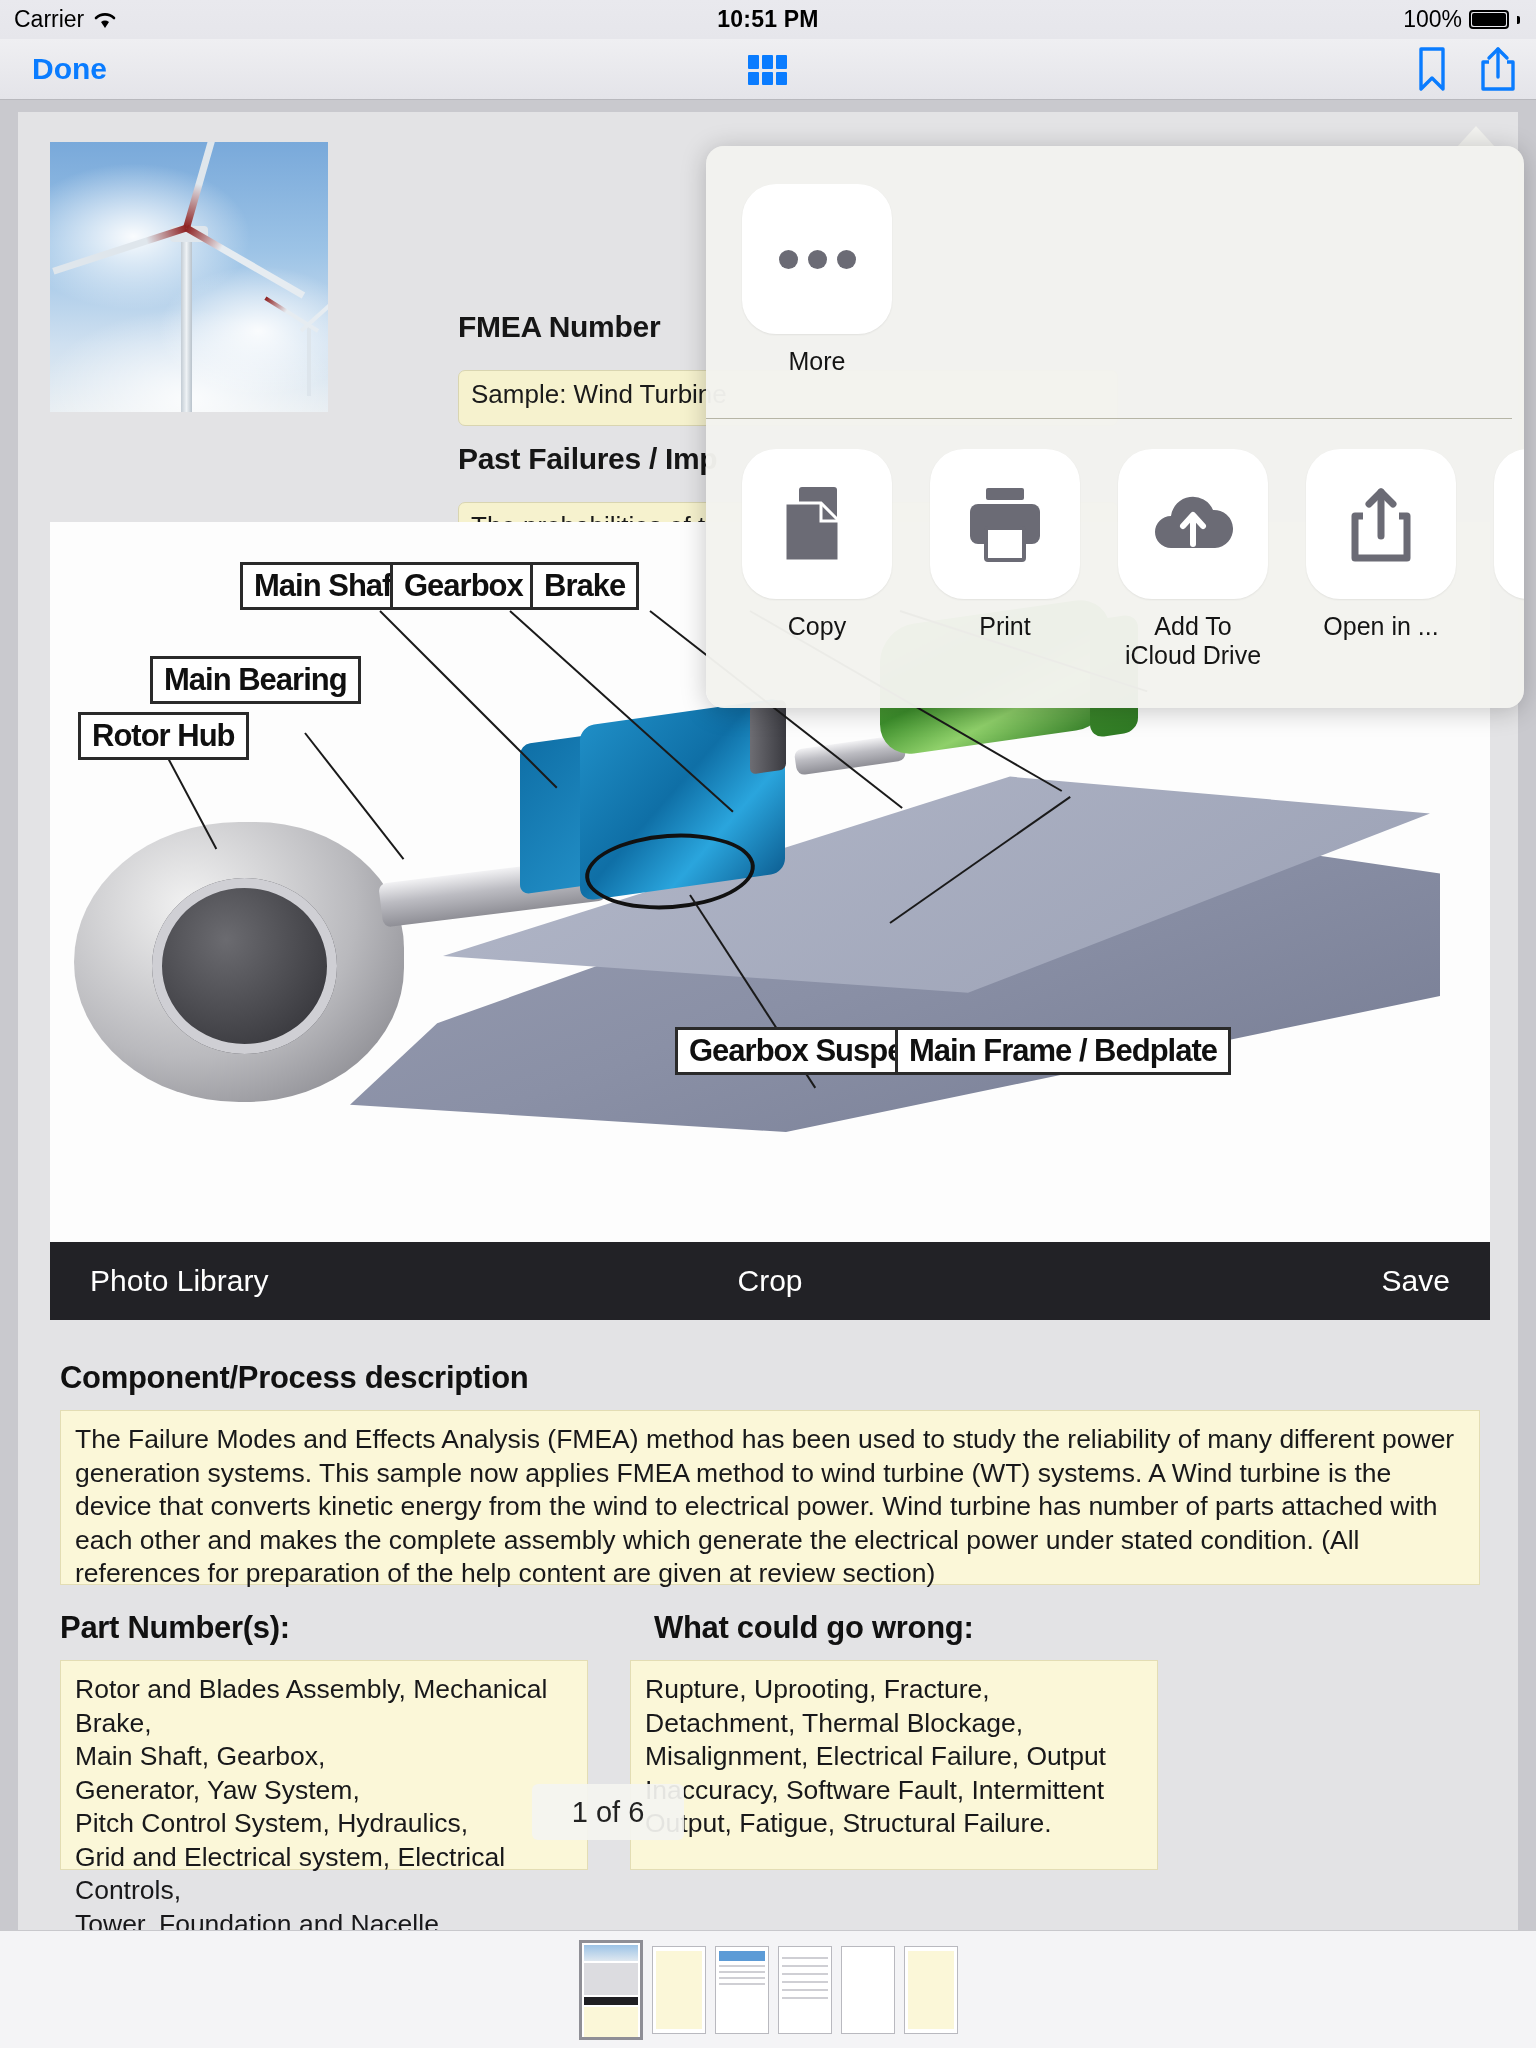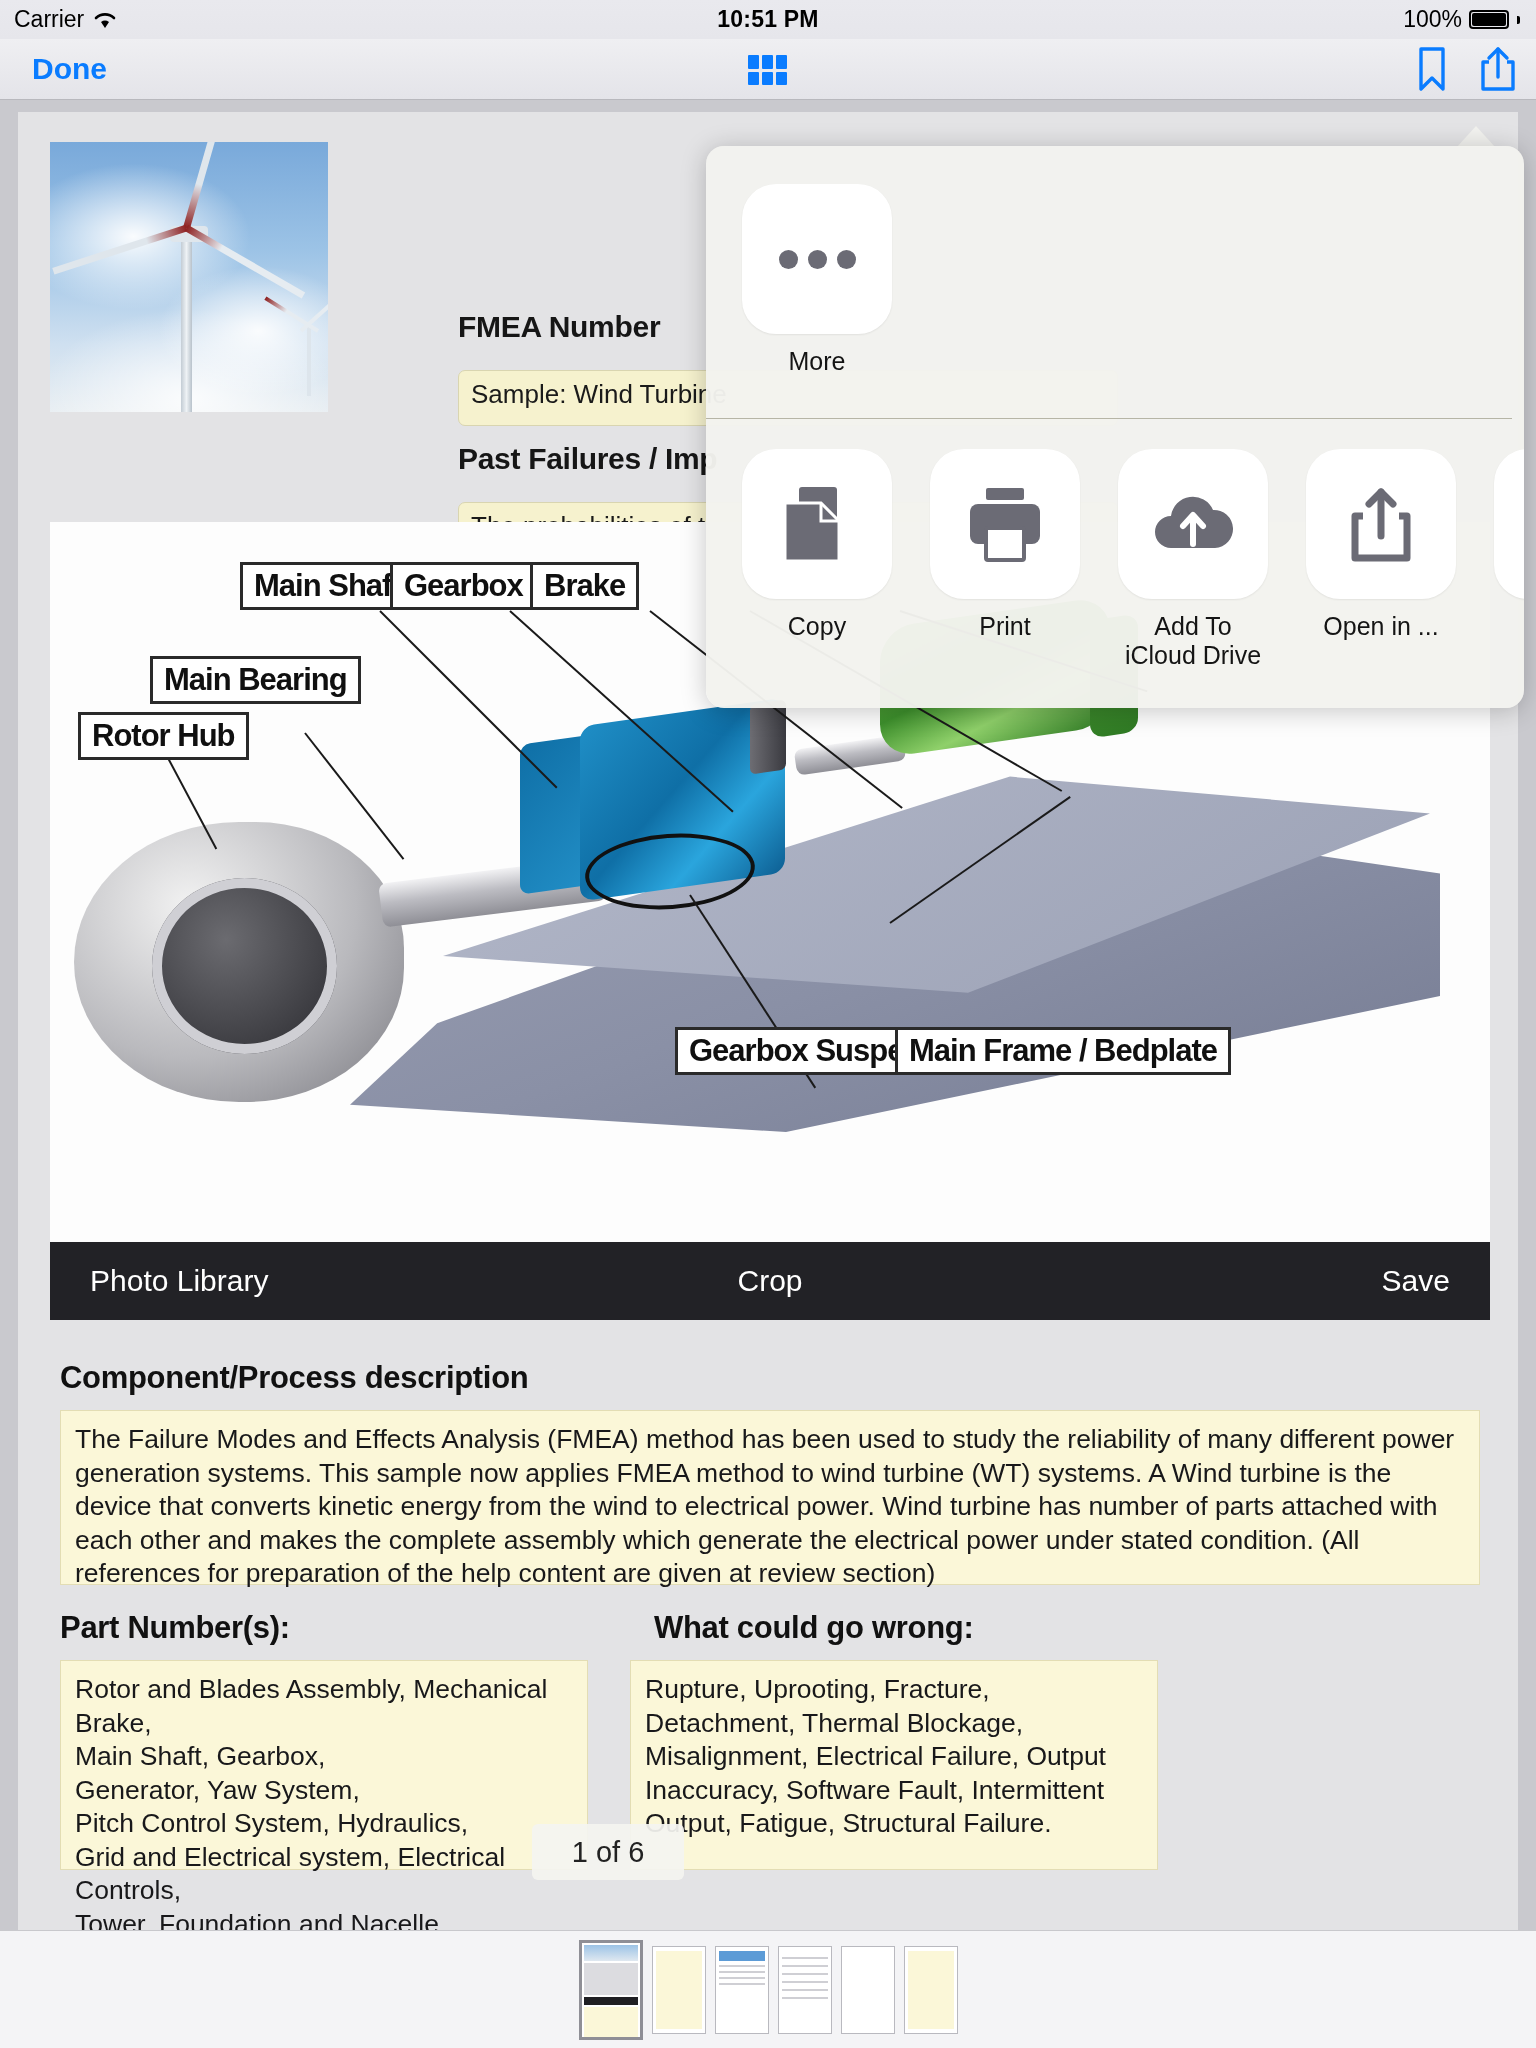--- a/index.html
+++ b/index.html
@@ -162,21 +162,21 @@
     font-size:26.5px; line-height:33.5px; color:#18181a; padding:12px 14px;
   }
   #cpdTitle { left:42px; top:1248px; }
   #cpdBox   { left:42px; top:1298px; width:1420px; height:175px; }
   #pnTitle  { left:42px; top:1498px; }
   #wcgTitle { left:636px; top:1498px; }
   #pnBox    { left:42px; top:1548px; width:528px; height:210px; }
   #wcgBox   { left:612px; top:1548px; width:528px; height:210px; }
 
   .pagepill {
-    position:absolute; left:514px; top:1712px; width:152px; height:56px;
+    position:absolute; left:514px; top:1672px; width:152px; height:56px;
     background:rgba(244,244,240,.93); border-radius:6px;
     display:flex; align-items:center; justify-content:center;
     font-size:29px; color:#222;
   }
 
   
   .thumbstrip {
     position:absolute; left:0; top:1930px; width:1536px; height:118px;
     background:#f4f4f6; border-top:1px solid #c8c8cc;
     display:flex; align-items:center; justify-content:center; gap:9px;

